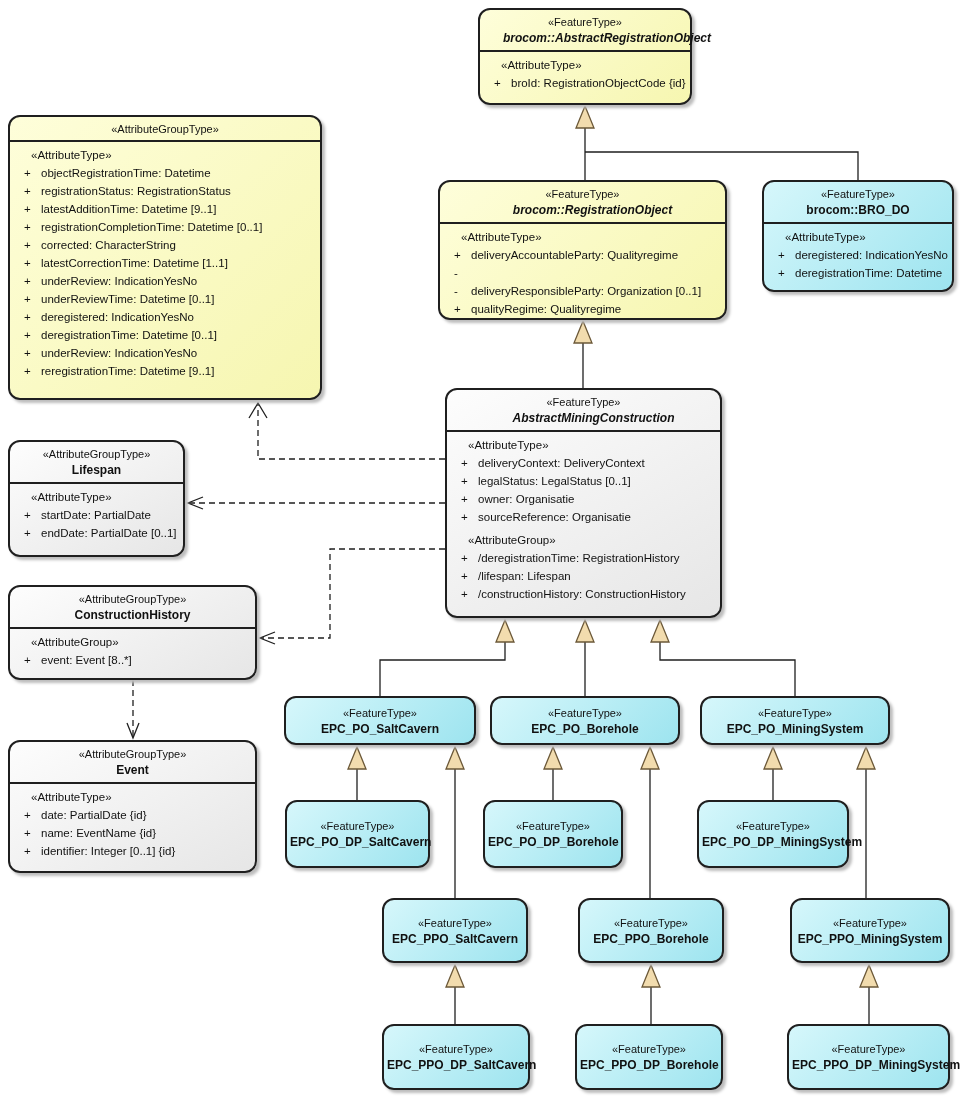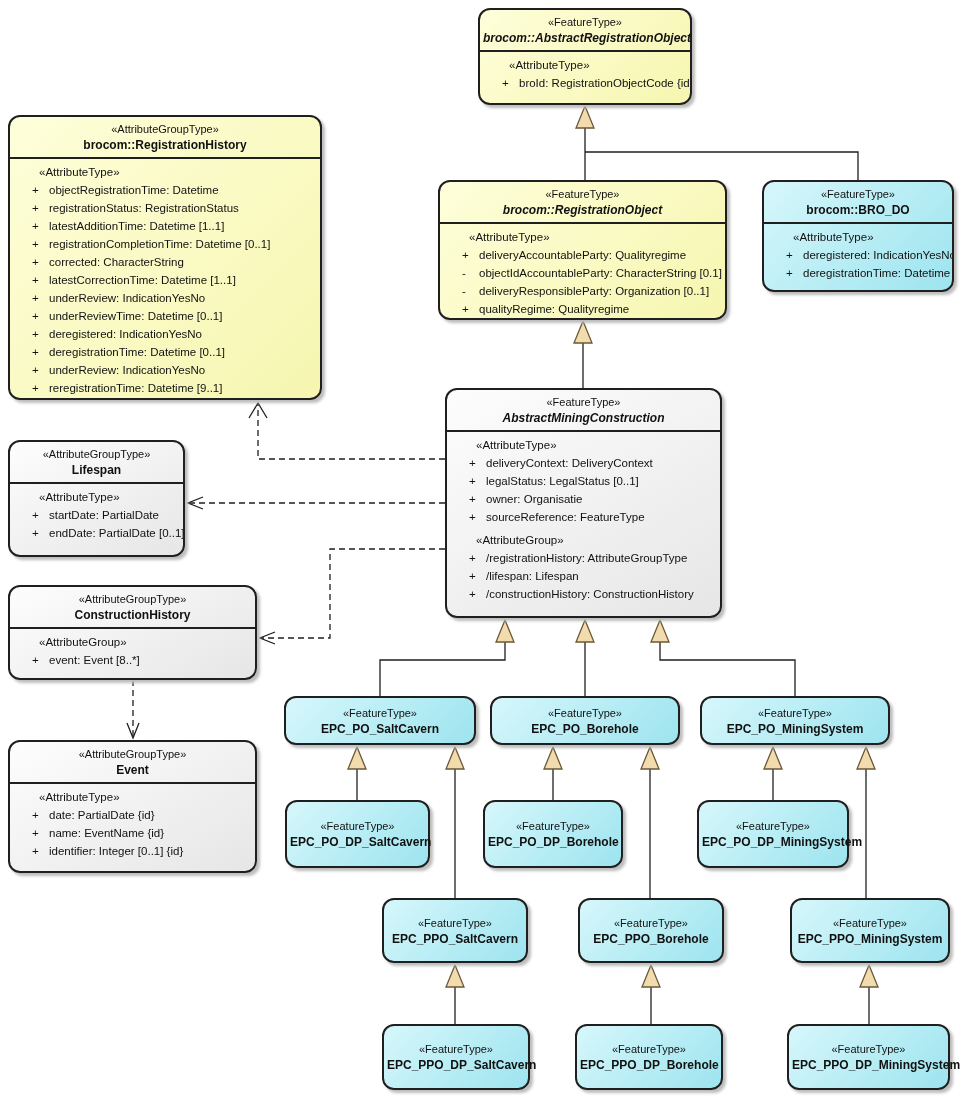--- a/index.html
+++ b/index.html
@@ -10,22 +10,22 @@
        box-shadow:3px 3px 3px #bdbdbd;box-sizing:border-box;}
   .yellow{background:linear-gradient(135deg,#fefeda 0%,#f6f6b0 100%);}
   .cyan{background:linear-gradient(135deg,#d6f7fb 0%,#9de4ef 100%);}
   .plainbox{background:linear-gradient(150deg,#fdfdfd 0%,#e6e6e6 100%);}
   .hdr{padding:5px 3px 4px 3px;text-align:center;}
   .withbody > .hdr{border-bottom:2px solid #1f1f1f;}
   .single{display:flex;flex-direction:column;justify-content:center;}
   .single > .hdr{border-bottom:none;}
   .stereo{font-size:11px;color:#111;line-height:14px;}
   .cname{font-size:12px;font-weight:bold;color:#111;line-height:15px;margin-top:2px;}
-  .it{font-style:italic;}
-  .body{padding:4px 2px 0 16px;overflow:hidden;}
+  .it{font-style:italic;margin-left:20px;}
+  .body{padding:4px 2px 0 8px;overflow:hidden;}
   .row{font-size:11.5px;color:#111;line-height:18px;white-space:nowrap;}
   .row.heading{padding-left:13px;}
   .row.heading.gap{margin-top:5px;}
   .row.attr{display:flex;}
   .row.attr .vis{flex:none;width:17px;padding-left:6px;}
   .row.attr .txt{flex:none;}
 </style>
 </head>
 <body>
 
@@ -130,35 +130,34 @@
         <div class="row attr">
           <span class="vis">+</span>
           <span class="txt">broId: RegistrationObjectCode {id}</span>
         </div>
       </div>
   </div>
 
   <div class="box yellow withbody" style="left:8px;top:115px;width:314px;height:285px">
     <div class="hdr">
       <div class="stereo">«AttributeGroupType»</div>
-      <div class="cname">brocom::RegistrationHistory</div>
     </div>
     <div class="body">
         <div class="row heading">«AttributeType»</div>
         <div class="row attr">
           <span class="vis">+</span>
           <span class="txt">objectRegistrationTime: Datetime</span>
         </div>
         <div class="row attr">
           <span class="vis">+</span>
           <span class="txt">registrationStatus: RegistrationStatus</span>
         </div>
         <div class="row attr">
           <span class="vis">+</span>
-          <span class="txt">latestAdditionTime: Datetime [1..1]</span>
+          <span class="txt">latestAdditionTime: Datetime [9..1]</span>
         </div>
         <div class="row attr">
           <span class="vis">+</span>
           <span class="txt">registrationCompletionTime: Datetime [0..1]</span>
         </div>
         <div class="row attr">
           <span class="vis">+</span>
           <span class="txt">corrected: CharacterString</span>
         </div>
         <div class="row attr">
@@ -198,21 +197,20 @@
       <div class="cname it">brocom::RegistrationObject</div>
     </div>
     <div class="body">
         <div class="row heading">«AttributeType»</div>
         <div class="row attr">
           <span class="vis">+</span>
           <span class="txt">deliveryAccountableParty: Qualityregime</span>
         </div>
         <div class="row attr">
           <span class="vis">-</span>
-          <span class="txt">objectIdAccountableParty: CharacterString [0.1]</span>
         </div>
         <div class="row attr">
           <span class="vis">-</span>
           <span class="txt">deliveryResponsibleParty: Organization [0..1]</span>
         </div>
         <div class="row attr">
           <span class="vis">+</span>
           <span class="txt">qualityRegime: Qualityregime</span>
         </div>
       </div>
@@ -250,26 +248,26 @@
         <div class="row attr">
           <span class="vis">+</span>
           <span class="txt">legalStatus: LegalStatus [0..1]</span>
         </div>
         <div class="row attr">
           <span class="vis">+</span>
           <span class="txt">owner: Organisatie</span>
         </div>
         <div class="row attr">
           <span class="vis">+</span>
-          <span class="txt">sourceReference: FeatureType</span>
+          <span class="txt">sourceReference: Organisatie</span>
         </div>
         <div class="row heading gap">«AttributeGroup»</div>
         <div class="row attr">
           <span class="vis">+</span>
-          <span class="txt">/registrationHistory: AttributeGroupType</span>
+          <span class="txt">/deregistrationTime: RegistrationHistory</span>
         </div>
         <div class="row attr">
           <span class="vis">+</span>
           <span class="txt">/lifespan: Lifespan</span>
         </div>
         <div class="row attr">
           <span class="vis">+</span>
           <span class="txt">/constructionHistory: ConstructionHistory</span>
         </div>
       </div>

